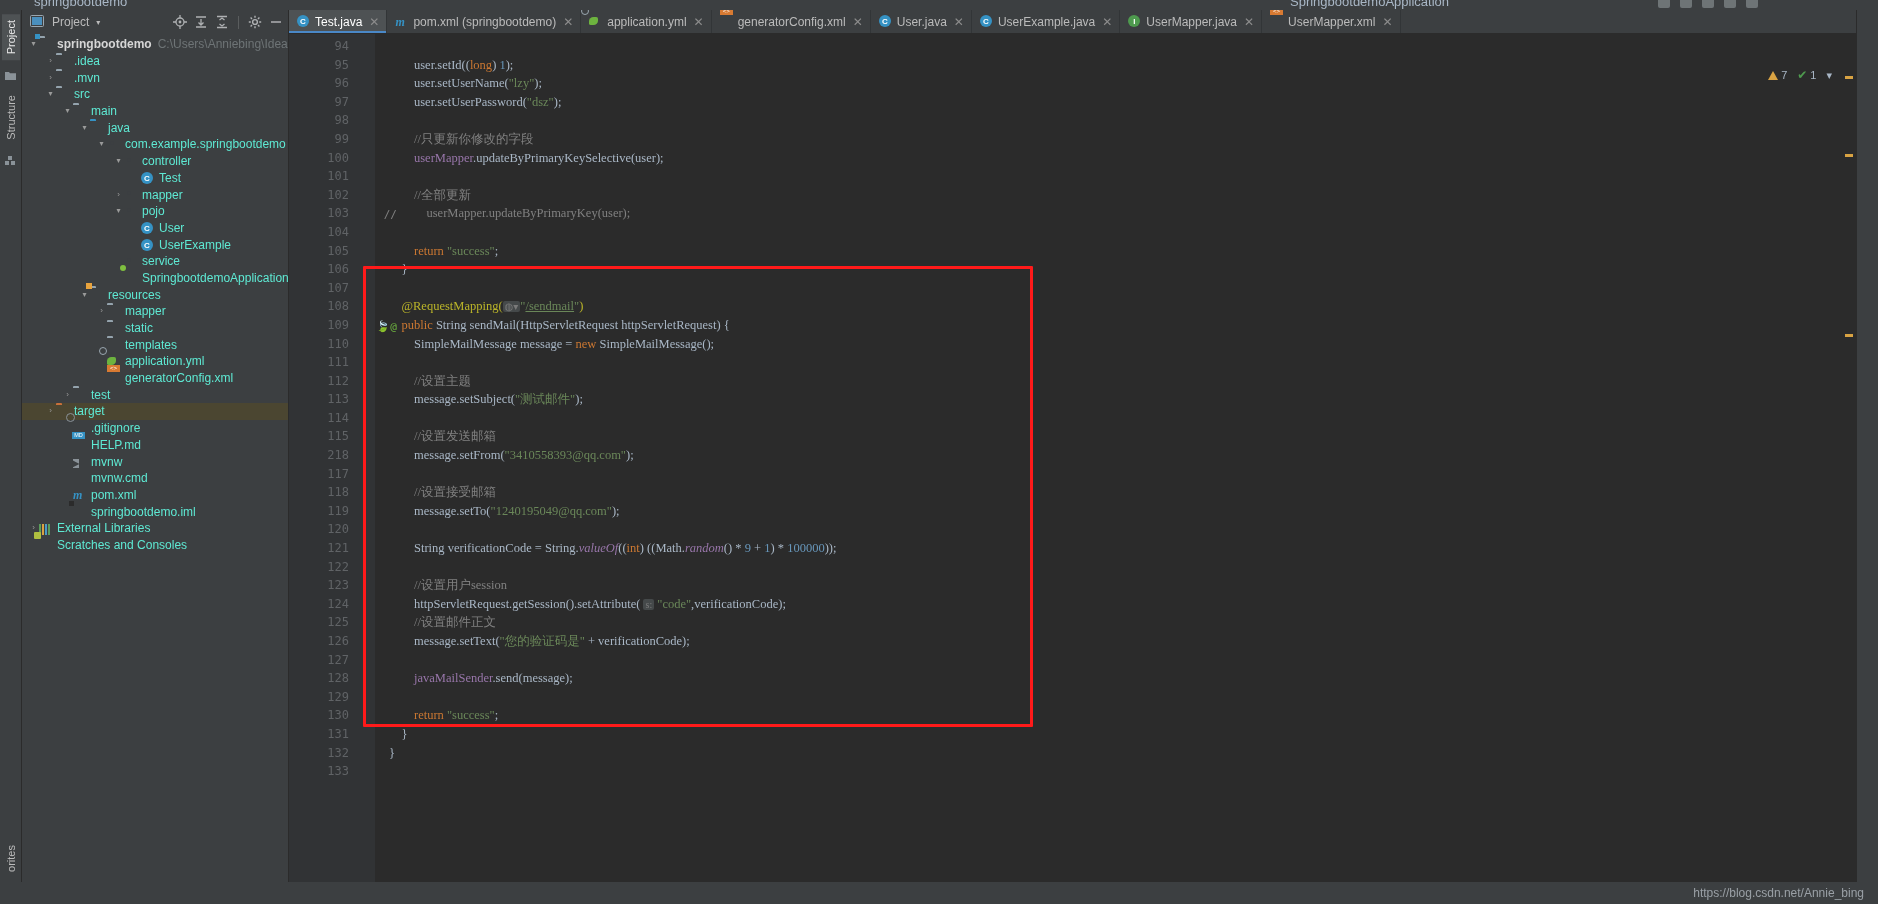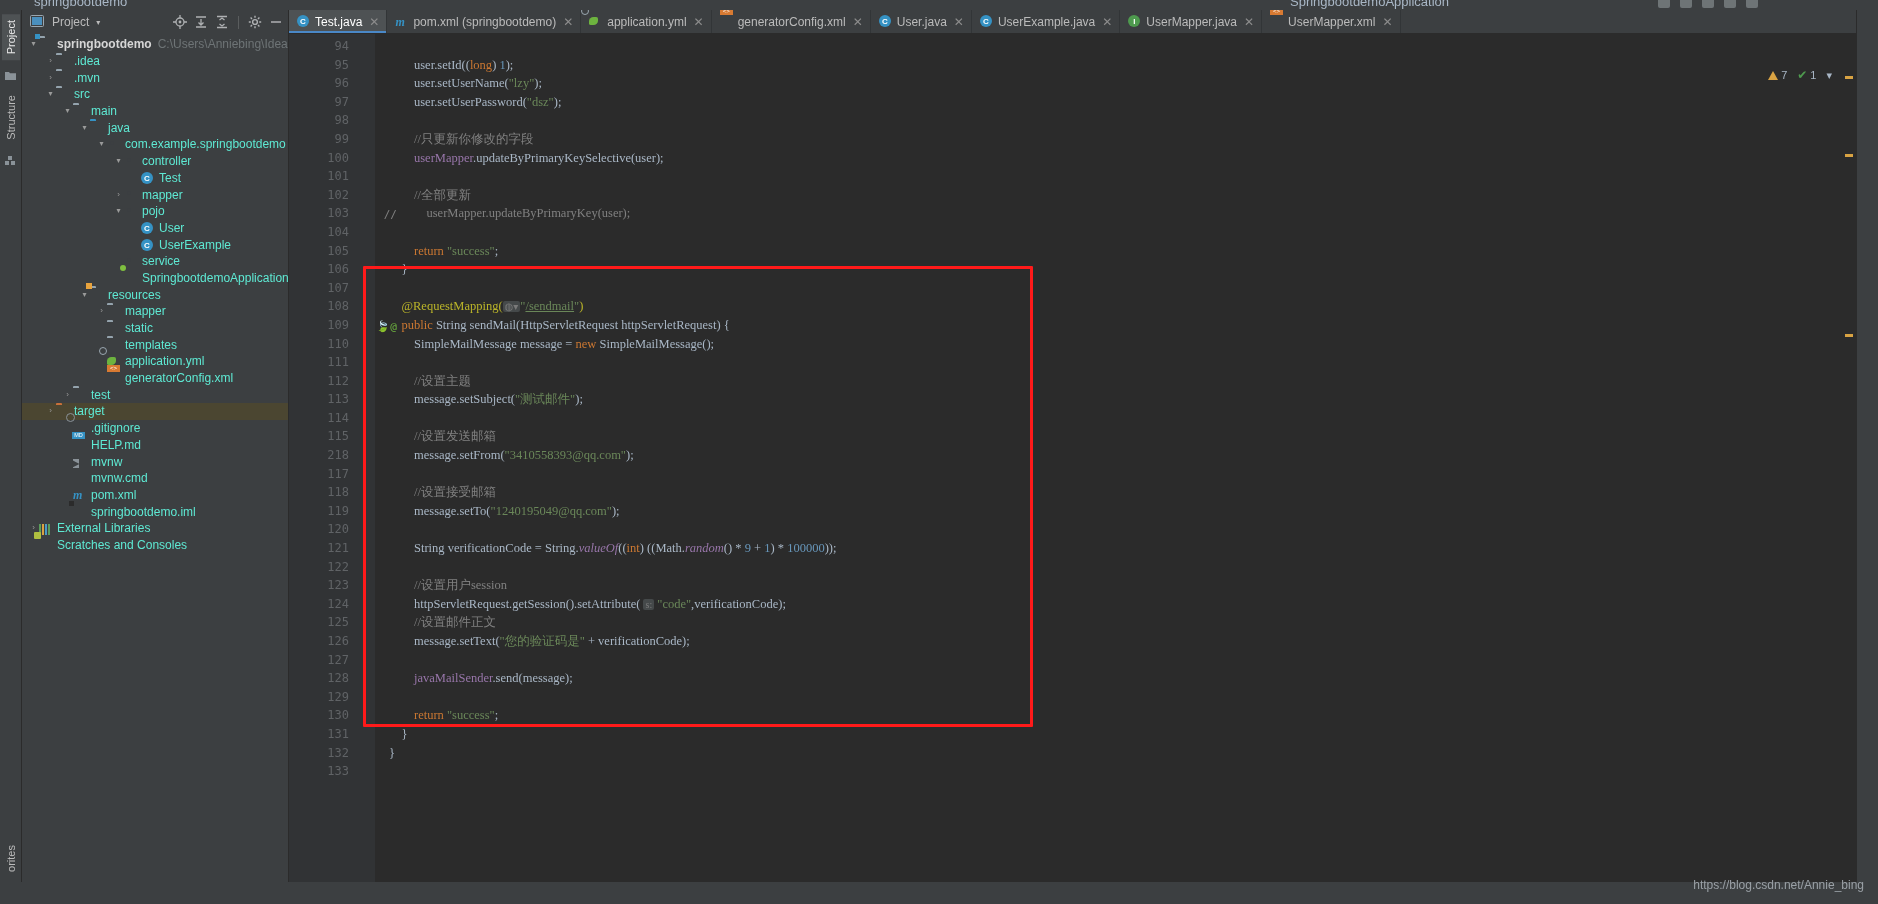--- a/index.html
+++ b/index.html
@@ -393,21 +393,21 @@
 
   
   .bottom-strip {
     height: 22px; flex: 0 0 22px;
     background: #3c3f41;
     display: flex; align-items: center;
     position: relative;
   }
   .watermark {
     position: absolute;
-    right: 14px; bottom: 12px;
+    right: 14px; bottom: 4px;
     font-size: 12px;
     color: #9aa0a6;
     z-index: 60;
   }
 </style>
 </head>
 <body>
 
 <div class="ide">
 

